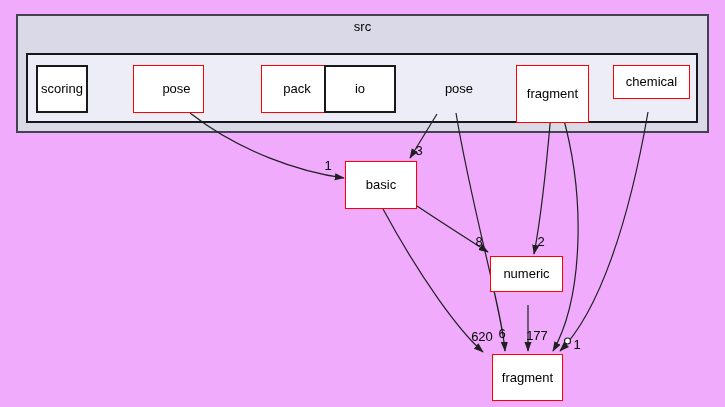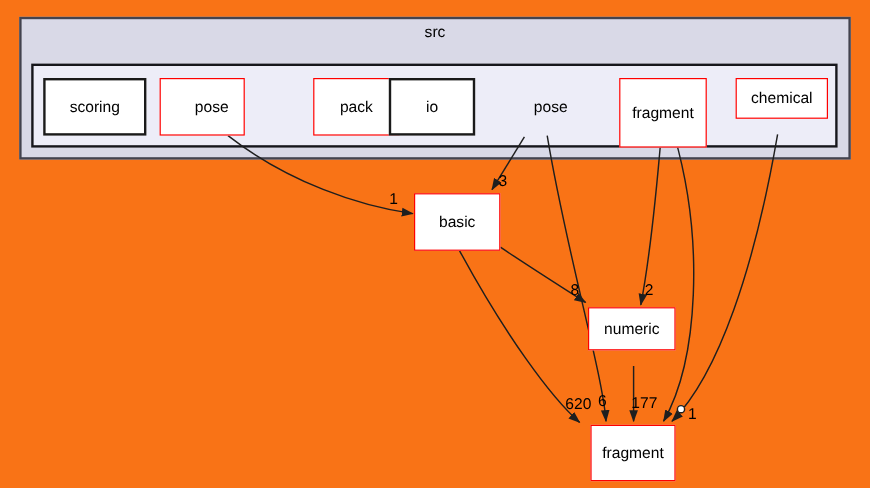--- a/index.html
+++ b/index.html
@@ -1,17 +1,17 @@
 <!DOCTYPE html>
 <html><head>
 <meta charset="utf-8">
 <style>
   html,body { margin:0; padding:0; background:#ffffff; }
   .canvas {
-    position:relative; width:725px; height:407px; background:#f97316;
+    position:relative; width:725px; height:407px; background:#f0abfc;
     font-family:"Liberation Sans", sans-serif; color:#000;
     overflow:hidden;
   }
   .cluster-outer {
     position:absolute; left:16px; top:14px; width:693px; height:119px;
     background:#d9d9e7; border:2px solid #43434f; box-sizing:border-box;
   }
   .cluster-inner {
     position:absolute; left:26px; top:53px; width:672px; height:70px;
     background:#ededf8; border:2px solid #16161c; box-sizing:border-box;
@@ -22,21 +22,21 @@
   }
   .node {
     position:absolute; background:#ffffff; box-sizing:border-box;
     display:flex; align-items:center; justify-content:center;
     font-size:13px; line-height:14px; white-space:nowrap;
   }
   .node.red   { border:1.4px solid #fe0000; }
   .node.black { border:2px solid #1a1a1a; }
   .node.plain { border:none; background:transparent; }
 
-  .n-scoring  { left:36px;  top:65px;  width:86px; height:48px; }
+  .n-scoring  { left:36px;  top:65px;  width:52px; height:48px; }
   .n-pose     { left:133px; top:65px;  width:71px; height:48px;padding-left:16px; }
   .n-pack     { left:228px; top:65px;  width:72px; height:48px;margin-left:33px; }
   .n-io       { left:324px; top:65px;  width:72px; height:48px; }
   .n-core     { left:432px; top:65px;  width:54px; height:48px; }
   .n-fragment { left:516px; top:65px;  width:73px; height:58px; }
   .n-chemical { left:613px; top:65px;  width:77px; height:34px; }
   .n-basic    { left:345px; top:161px; width:72px; height:48px; }
   .n-numeric  { left:490px; top:256px; width:73px; height:36px; }
   .n-utility  { left:492px; top:354px; width:71px; height:47px; }
 

